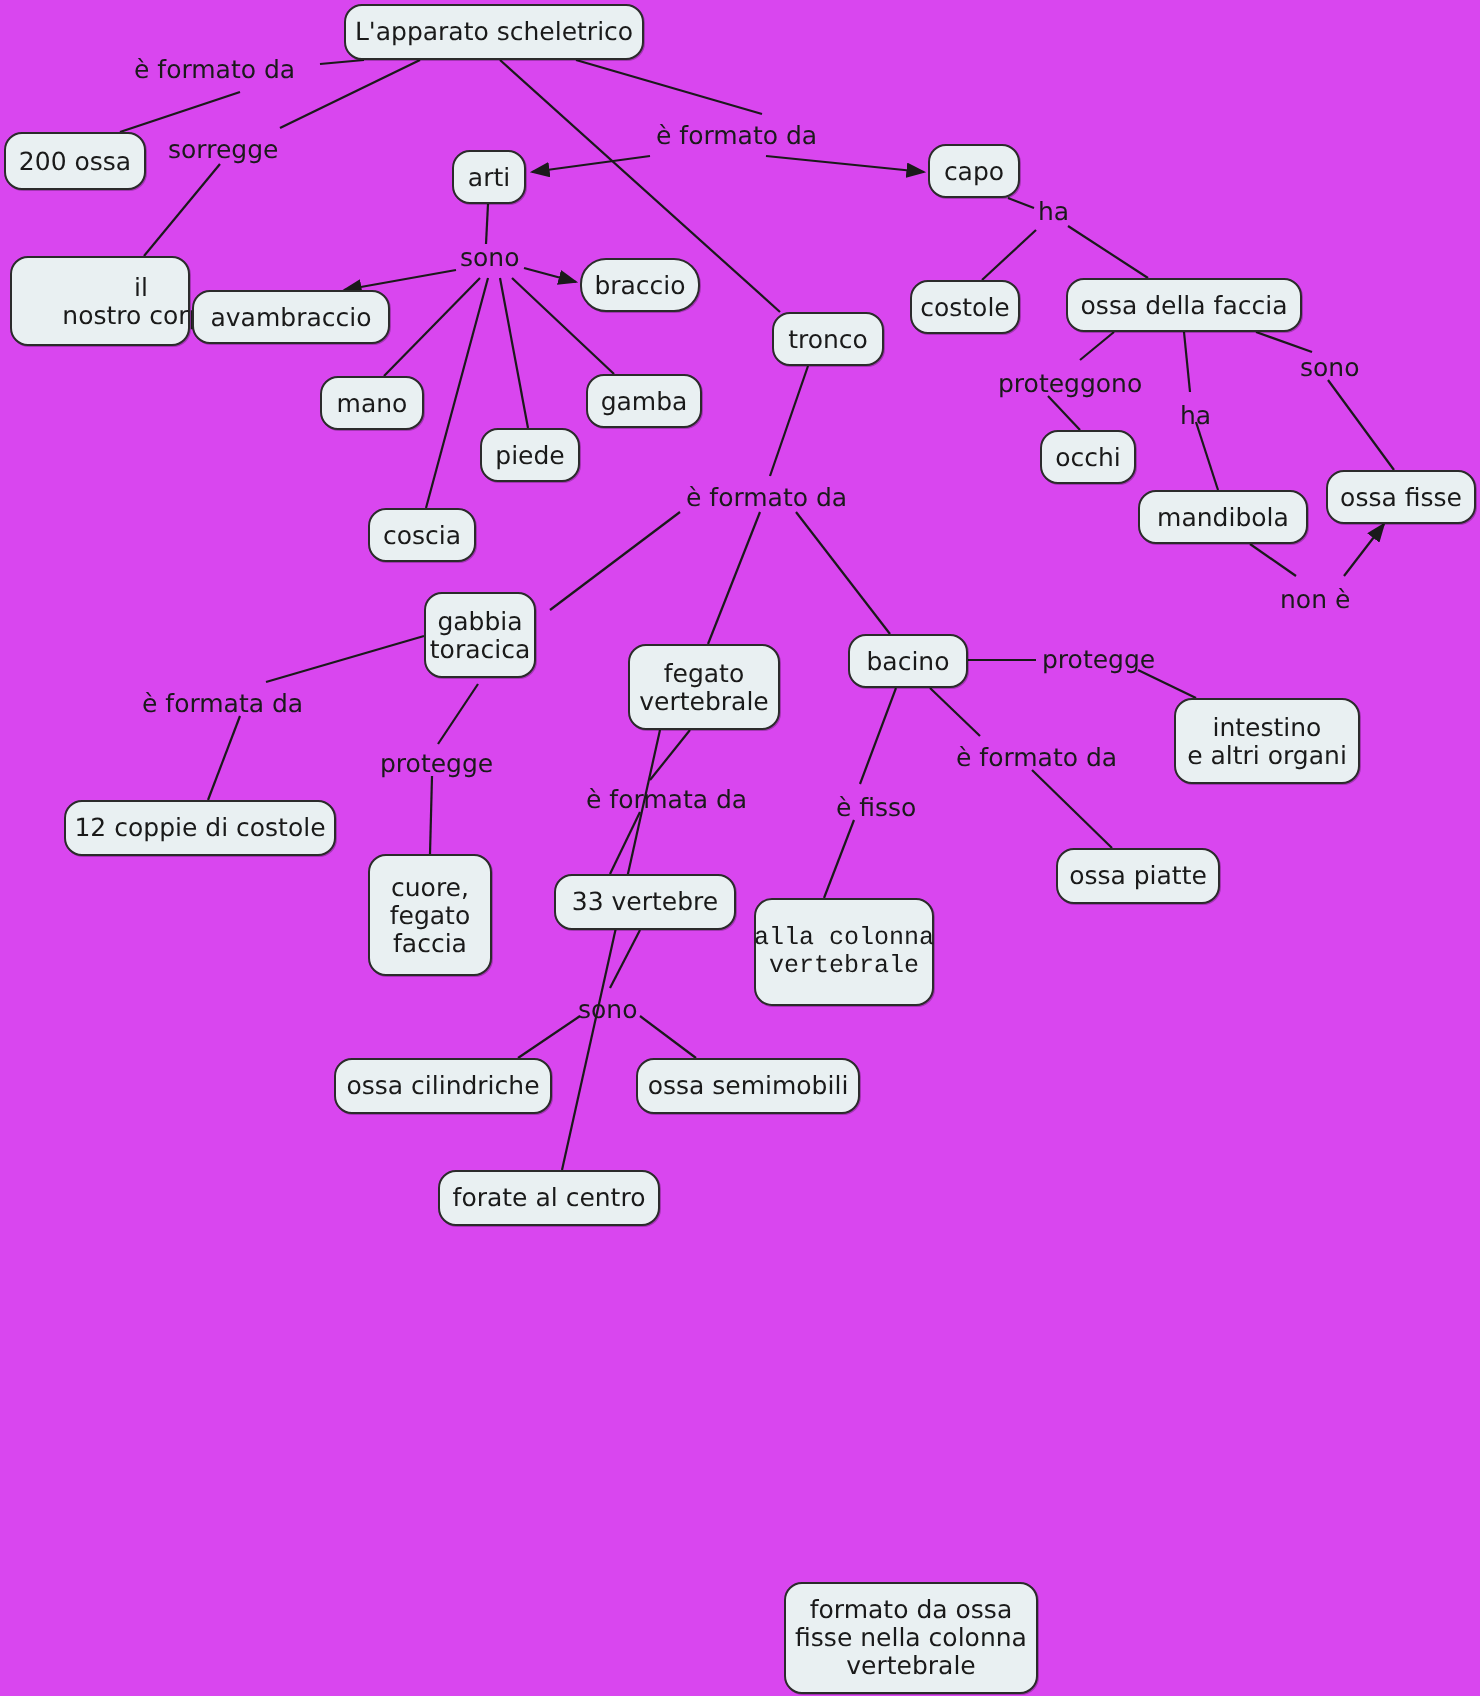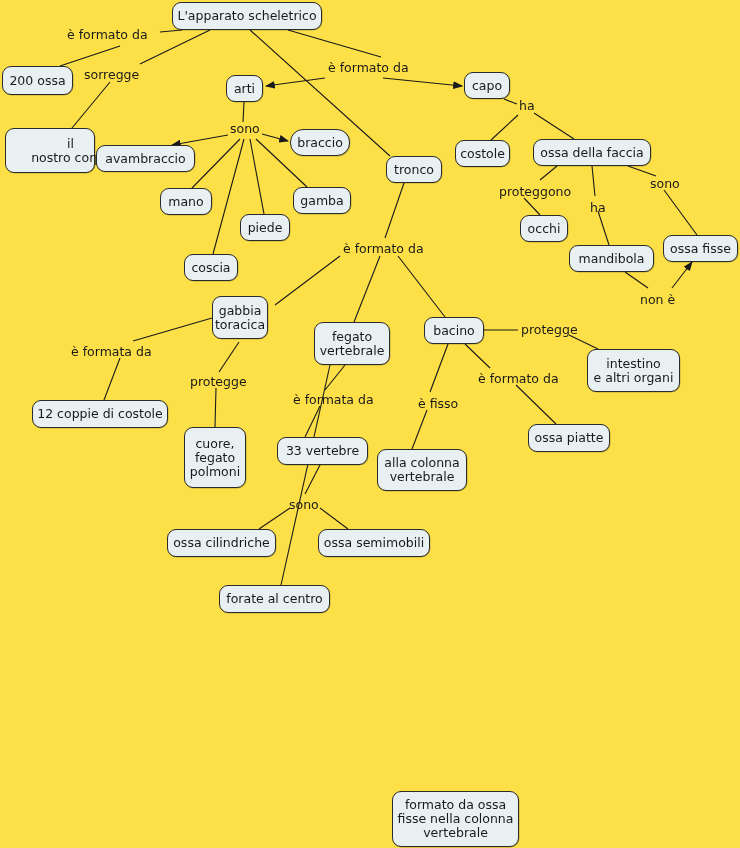--- a/index.html
+++ b/index.html
@@ -8,21 +8,21 @@
     padding: 0;
     background: #ffffff;
   }
   body {
     font-family: "DejaVu Sans", sans-serif;
   }
   #canvas {
     position: relative;
     width: 740px;
     height: 848px;
-    background: #fde047;
+    background: #d946ef;
     overflow: hidden;
   }
   #edge-layer {
     position: absolute;
     left: 0;
     top: 0;
     width: 740px;
     height: 848px;
     pointer-events: none;
   }
@@ -132,23 +132,23 @@
       <div class="node" style="left: 569px; top: 245px; width: 85px; height: 27px;">mandibola</div>
       <div class="node" style="left: 663px; top: 235px; width: 75px; height: 27px;">ossa fisse</div>
       <div class="node" style="left: 212px; top: 296px; width: 56px; height: 43px;">gabbia
 toracica</div>
       <div class="node" style="left: 314px; top: 322px; width: 76px; height: 43px;">fegato
 vertebrale</div>
       <div class="node" style="left: 424px; top: 317px; width: 60px; height: 27px;">bacino</div>
       <div class="node" style="left: 32px; top: 400px; width: 136px; height: 28px;">12 coppie di costole</div>
       <div class="node" style="left: 184px; top: 427px; width: 62px; height: 61px;">cuore,
 fegato
-polmoni</div>
+faccia</div>
       <div class="node" style="left: 277px; top: 437px; width: 91px; height: 28px;">33 vertebre</div>
-      <div class="node" style="left: 377px; top: 449px; width: 90px; height: 42px;">alla colonna
+      <div class="node" style="left: 377px; top: 449px; width: 90px; height: 54px; font-family: Liberation Mono, monospace;">alla colonna
 vertebrale</div>
       <div class="node" style="left: 587px; top: 349px; width: 93px; height: 43px;">intestino
 e altri organi</div>
       <div class="node" style="left: 528px; top: 424px; width: 82px; height: 28px;">ossa piatte</div>
       <div class="node" style="left: 167px; top: 529px; width: 109px; height: 28px;">ossa cilindriche</div>
       <div class="node" style="left: 318px; top: 529px; width: 112px; height: 28px;">ossa semimobili</div>
       <div class="node" style="left: 219px; top: 585px; width: 111px; height: 28px;">forate al centro</div>
       <div class="node" style="left: 392px; top: 791px; width: 127px; height: 56px;">formato da ossa
 fisse nella colonna
 vertebrale</div>

